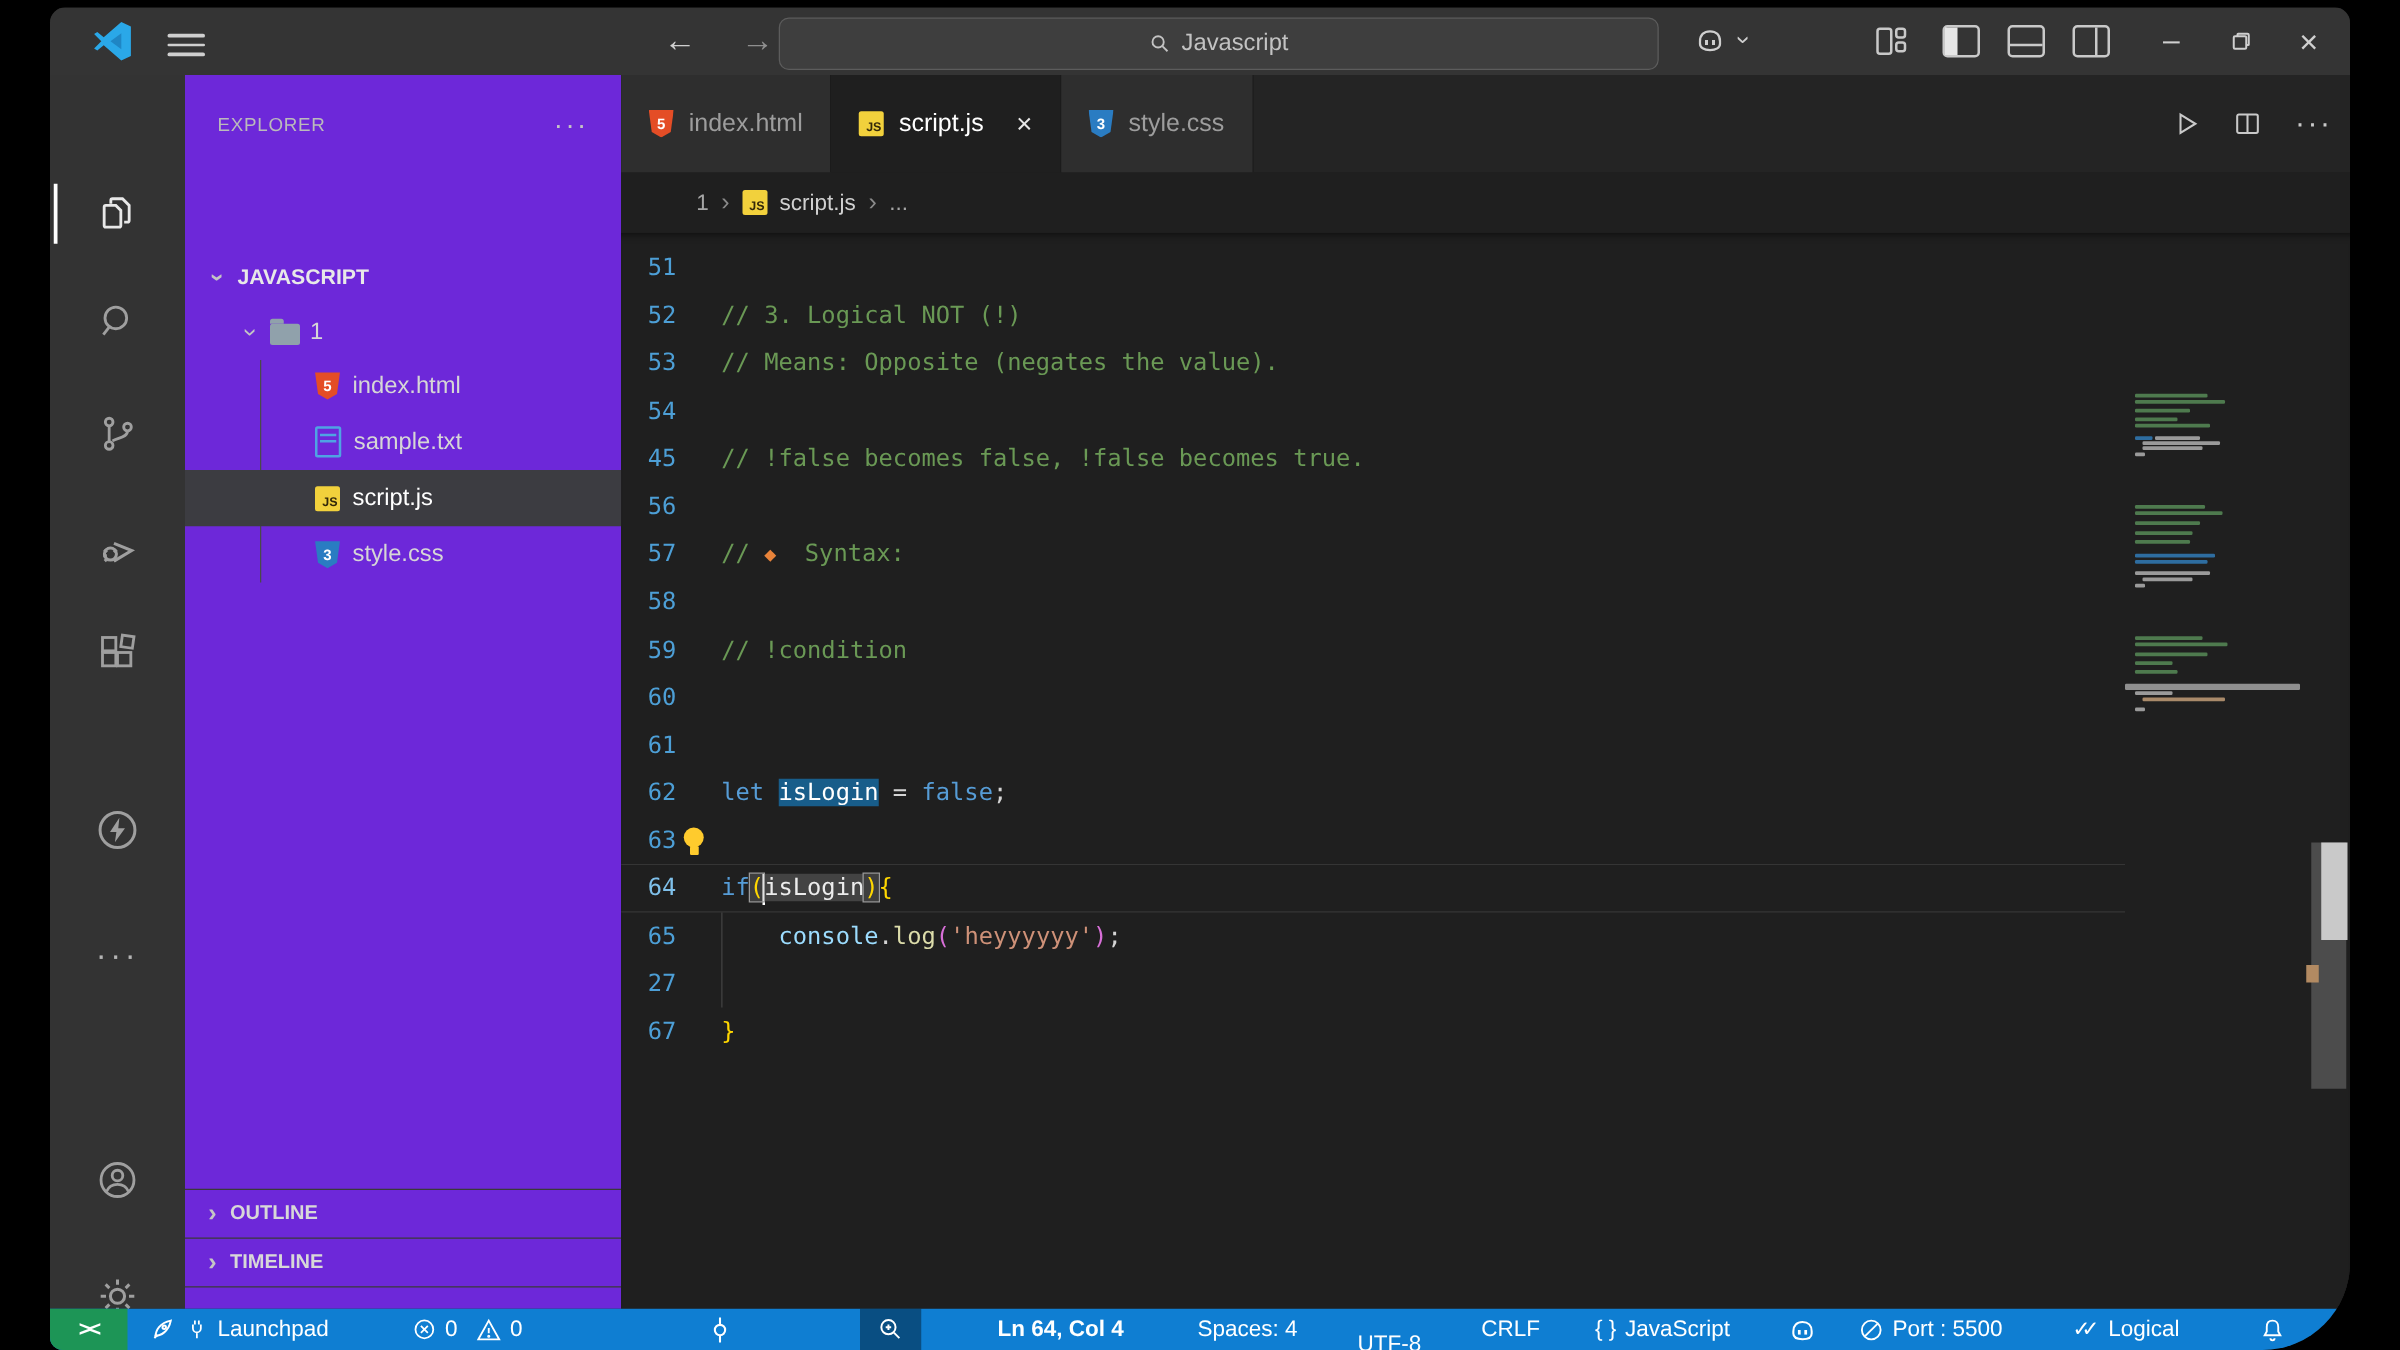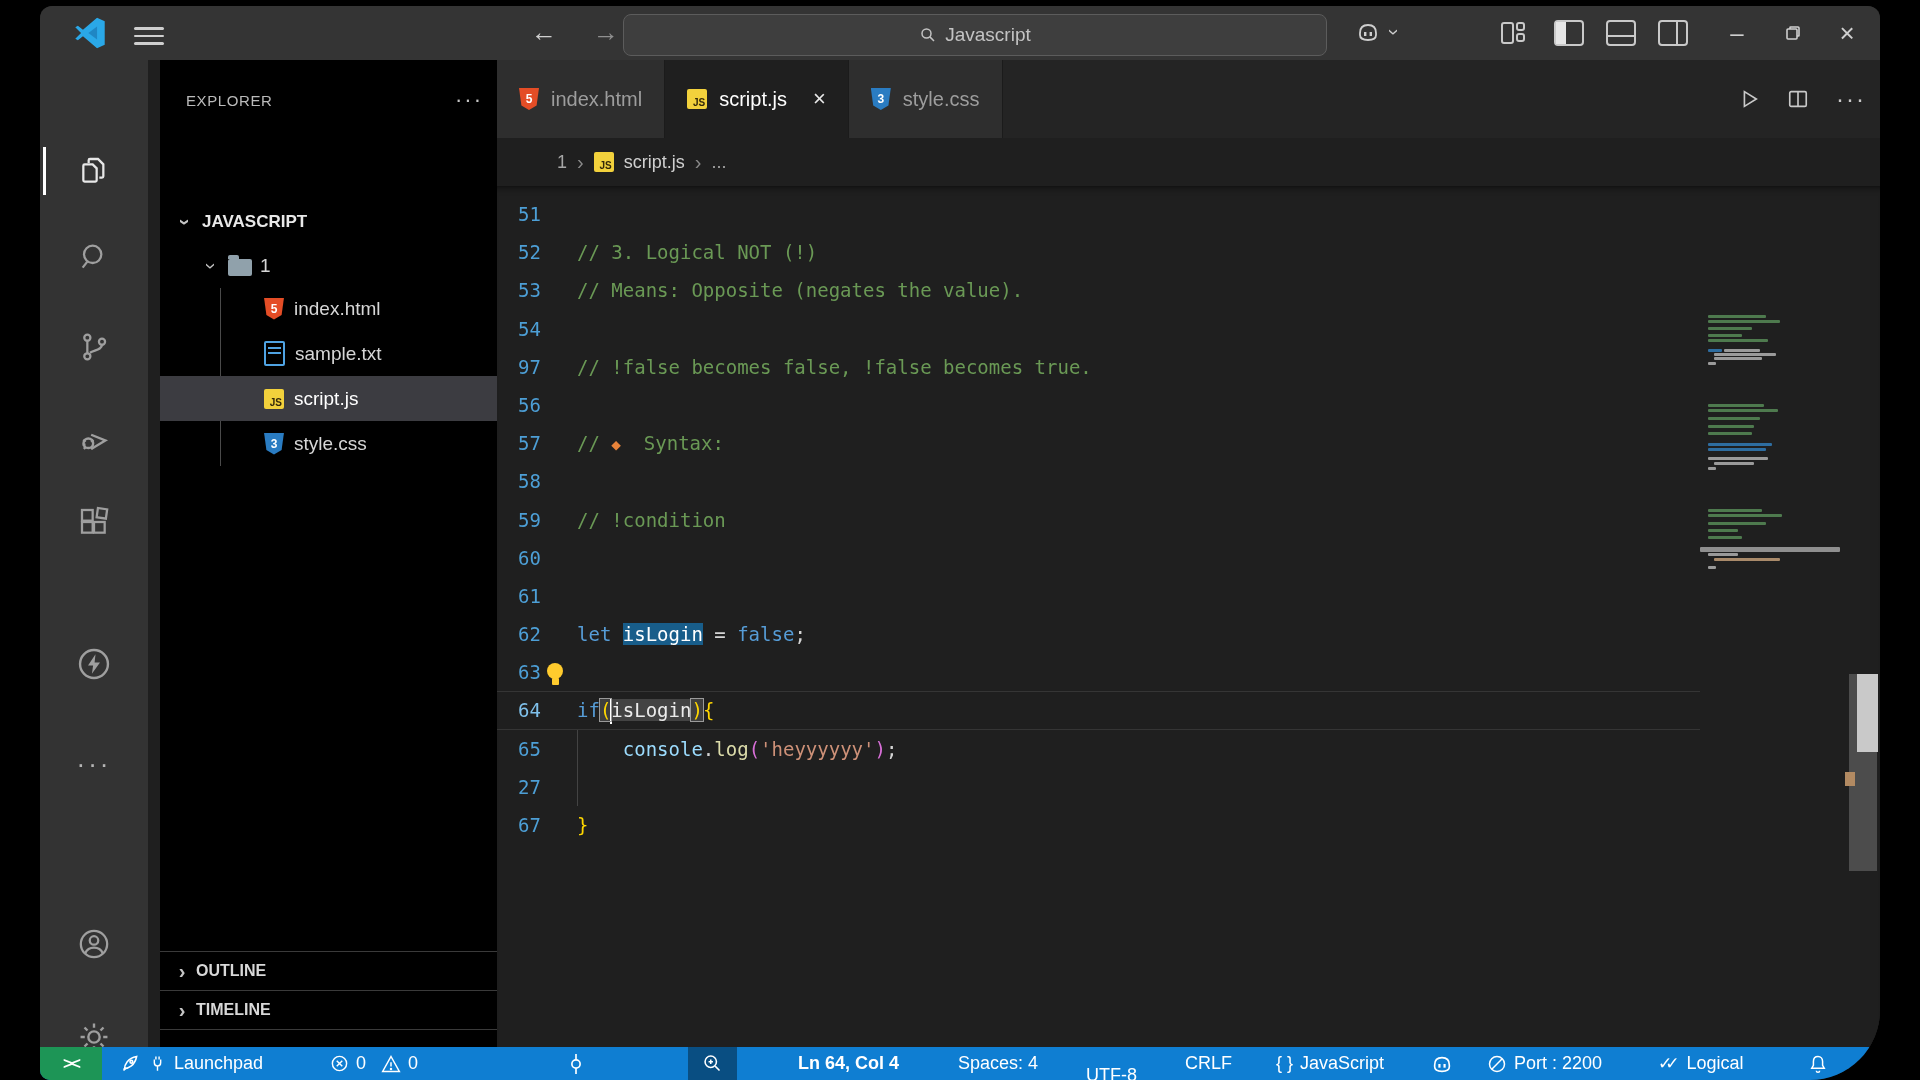--- a/index.html
+++ b/index.html
@@ -25,21 +25,21 @@
   .lay.left::before{content:"";position:absolute;left:0;top:0;bottom:0;width:10px;background:#e6e6e6;}
   .lay.bottom::before{content:"";position:absolute;left:0;right:0;bottom:0;height:7px;border-top:2px solid #c9c9c9;}
   .lay.right::before{content:"";position:absolute;right:0;top:0;bottom:0;width:8px;border-left:2px solid #c9c9c9;}
   
   .activitybar{position:absolute;left:0;top:54px;width:108px;bottom:33px;background:#333333;}
   .act{position:absolute;left:0;width:108px;height:52px;display:flex;align-items:center;justify-content:center;color:#9f9f9f;cursor:pointer;}
   .act.active{color:#e8e8e8;}
   .act.active::before{content:"";position:absolute;left:3px;top:2px;bottom:2px;width:3px;background:#fff;}
   .act .dots{font-size:26px;letter-spacing:3px;color:#b5b5b5;}
   
-  .sidebar{position:absolute;left:120px;top:54px;width:349px;bottom:33px;background:#000000;}
+  .sidebar{position:absolute;left:108px;top:54px;width:349px;bottom:33px;background:#6d28d9;}
   .sb-head{position:absolute;left:0;top:20px;right:0;height:40px;display:flex;align-items:center;padding:0 26px;color:#bbb;
            font-size:15px;letter-spacing:.6px;}
   .sb-head .dots{margin-left:auto;font-size:22px;letter-spacing:2px;color:#c5c5c5;cursor:pointer;}
   .row{position:absolute;left:0;right:0;display:flex;align-items:center;color:#d6d6d6;cursor:pointer;}
   .chev{display:inline-block;color:#c5c5c5;font-size:20px;line-height:1;transform:rotate(90deg);width:16px;text-align:center;}
   .chev.r{transform:none;}
   .ws-row{top:142px;height:40px;font-weight:bold;font-size:17px;color:#e8e8e8;padding-left:18px;gap:8px;}
   .folder-row{top:186px;height:40px;font-size:19px;padding-left:44px;gap:8px;}
   .file-row{height:45px;font-size:19px;padding-left:104px;gap:10px;}
   .file-row.selected{background:#3c3c41;color:#fff;}
@@ -299,21 +299,21 @@
       <span style="color:#d0d0d0;">script.js</span>
       <span class="sep">›</span>
       <span>...</span>
     </div>
     <div class="codearea">
       <div id="code-root">
             <div class="code-row"><span class="num">51</span><span class="content"></span></div>
             <div class="code-row"><span class="num">52</span><span class="content"><span class="seg-comment">// 3. Logical NOT (!)</span></span></div>
             <div class="code-row"><span class="num">53</span><span class="content"><span class="seg-comment">// Means: Opposite (negates the value).</span></span></div>
             <div class="code-row"><span class="num">54</span><span class="content"></span></div>
-            <div class="code-row"><span class="num">97</span><span class="content"><span class="seg-comment">// !false becomes false, !false becomes true.</span></span></div>
+            <div class="code-row"><span class="num">45</span><span class="content"><span class="seg-comment">// !false becomes false, !false becomes true.</span></span></div>
             <div class="code-row"><span class="num">56</span><span class="content"></span></div>
             <div class="code-row"><span class="num">57</span><span class="content"><span class="seg-comment">// </span><span class="seg-diamond">◆</span><span class="seg-comment">  Syntax:</span></span></div>
             <div class="code-row"><span class="num">58</span><span class="content"></span></div>
             <div class="code-row"><span class="num">59</span><span class="content"><span class="seg-comment">// !condition</span></span></div>
             <div class="code-row"><span class="num">60</span><span class="content"></span></div>
             <div class="code-row"><span class="num">61</span><span class="content"></span></div>
             <div class="code-row"><span class="num">62</span><span class="content"><span class="seg-kw">let </span><span class="seg-occ-read">isLogin</span><span class="seg-plain"> = </span><span class="seg-kw">false</span><span class="seg-plain">;</span></span></div>
             <div class="code-row"><span class="num">63</span><span class="content"><span class="bulb"></span></span></div>
             <div class="code-row current"><span class="num">64</span><span class="content"><span class="seg-kw">if</span><span class="seg-paren-match">(</span><span class="caret"></span><span class="seg-occ-text">isLogin</span><span class="seg-paren-match">)</span><span class="seg-brace">{</span></span></div>
             <div class="code-row guide"><span class="num">65</span><span class="content"><span class="seg-plain">    </span><span class="seg-obj">console</span><span class="seg-plain">.</span><span class="seg-fn">log</span><span class="seg-paren2">(</span><span class="seg-str">'heyyyyyy'</span><span class="seg-paren2">)</span><span class="seg-plain">;</span></span></div>
@@ -419,21 +419,21 @@
         <path d="M4 13c0-5 3-8 8-8s8 3 8 8v2c0 3-3 5-8 5s-8-2-8-5z"></path>
         <rect x="8" y="12" width="2.4" height="4" fill="#fff" stroke="none"></rect>
         <rect x="13.6" y="12" width="2.4" height="4" fill="#fff" stroke="none"></rect>
       </svg>
     </div>
     <div class="sb-item" style="left:1447px;">
       <svg width="20" height="20" viewBox="0 0 24 24" fill="none" stroke="#fff" stroke-width="1.8">
         <circle cx="12" cy="12" r="9"></circle>
             <line x1="5.8" y1="18.2" x2="18.2" y2="5.8"></line>
       </svg>
-      <span>Port : 2200</span>
+      <span>Port : 5500</span>
     </div>
     <div class="sb-item" style="left:1618px;">
       <span class="dbl-check">✓✓</span>
       <span>Logical</span>
     </div>
     <div class="sb-item" style="left:1768px;">
       <svg width="20" height="20" viewBox="0 0 24 24" fill="none" stroke="#fff" stroke-width="1.8">
         <path d="M12 3c-3.5 0-5.5 2.5-5.5 6v4.5L4.5 17h15l-2-3.5V9c0-3.5-2-6-5.5-6z"></path>
             <path d="M10 20a2 2 0 0 0 4 0"></path>
       </svg>

